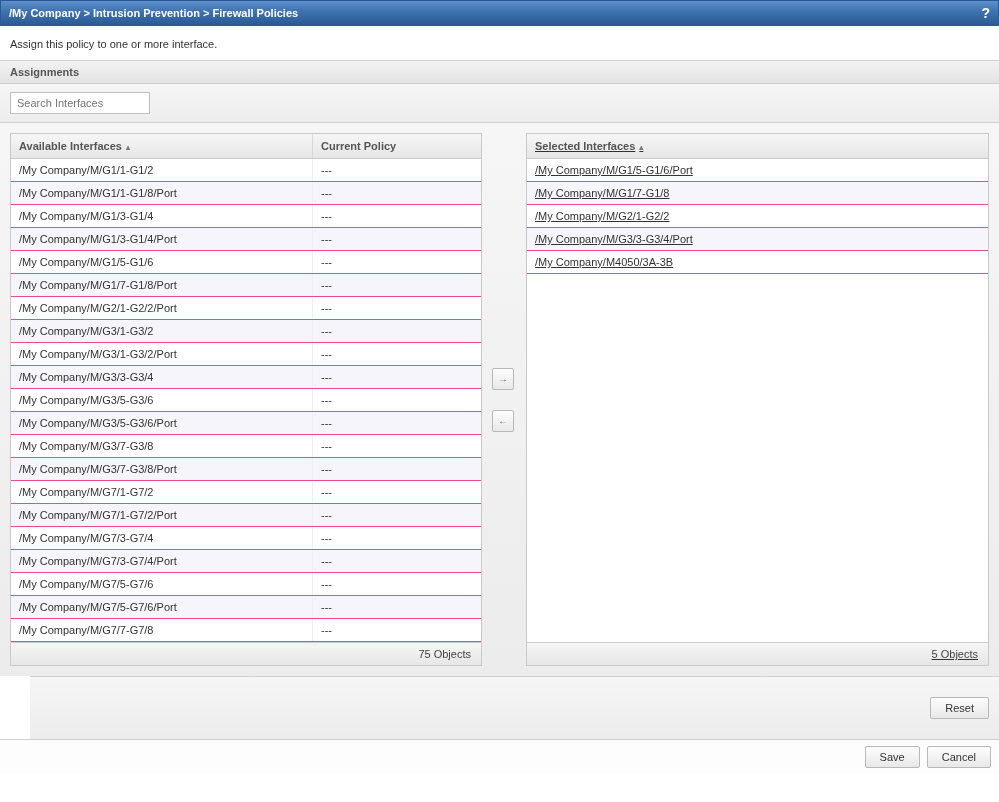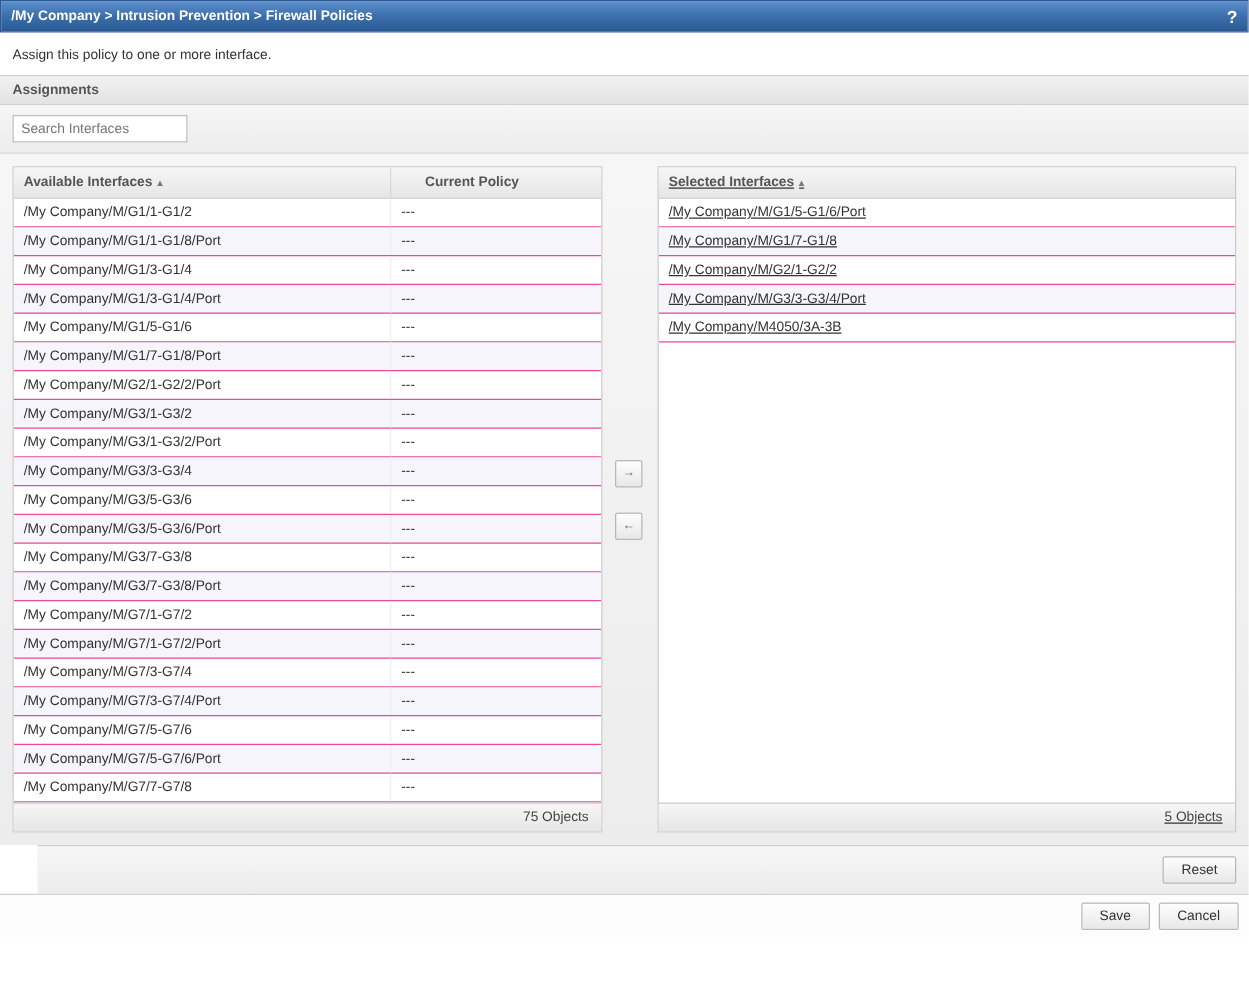--- a/index.html
+++ b/index.html
@@ -63,21 +63,20 @@
     flex-direction: column;
   }
   .left-panel { width: 472px; }
   .right-panel { flex: 1; text-decoration: underline; }
   .grid-header {
     display: flex;
     background: linear-gradient(to bottom, #f6f6f6, #e6e6e6);
     border-bottom: 1px solid #c9c9c9;
     font-weight: bold;
     color: #555;
-    gap: 19px;
   }
   .grid-header > div {
     padding: 6px 8px;
     border-right: 1px solid #d8d8d8;
   }
   .grid-header > div:last-child { border-right: none; }
   .col-avail { width: 302px; }
   .col-policy { flex: 1; }
   .col-sel { flex: 1; }
   .sort-asc::after {
@@ -132,21 +131,21 @@
     display: flex;
     align-items: center;
     justify-content: center;
     cursor: pointer;
     color: #666;
     font-size: 10px;
   }
   .reset-bar {
     background: linear-gradient(to bottom, #f6f6f6, #ececec);
     border-top: 1px solid #d0d0d0;
-    padding: 8px 10px;
+    padding: 20px 10px;
     text-align: right;
     margin-left: 30px;
   }
   .footer-bar {
     border-top: 1px solid #d0d0d0;
     padding: 6px 8px;
     text-align: right;
     background: #fdfdfd;
   }
   .btn {

